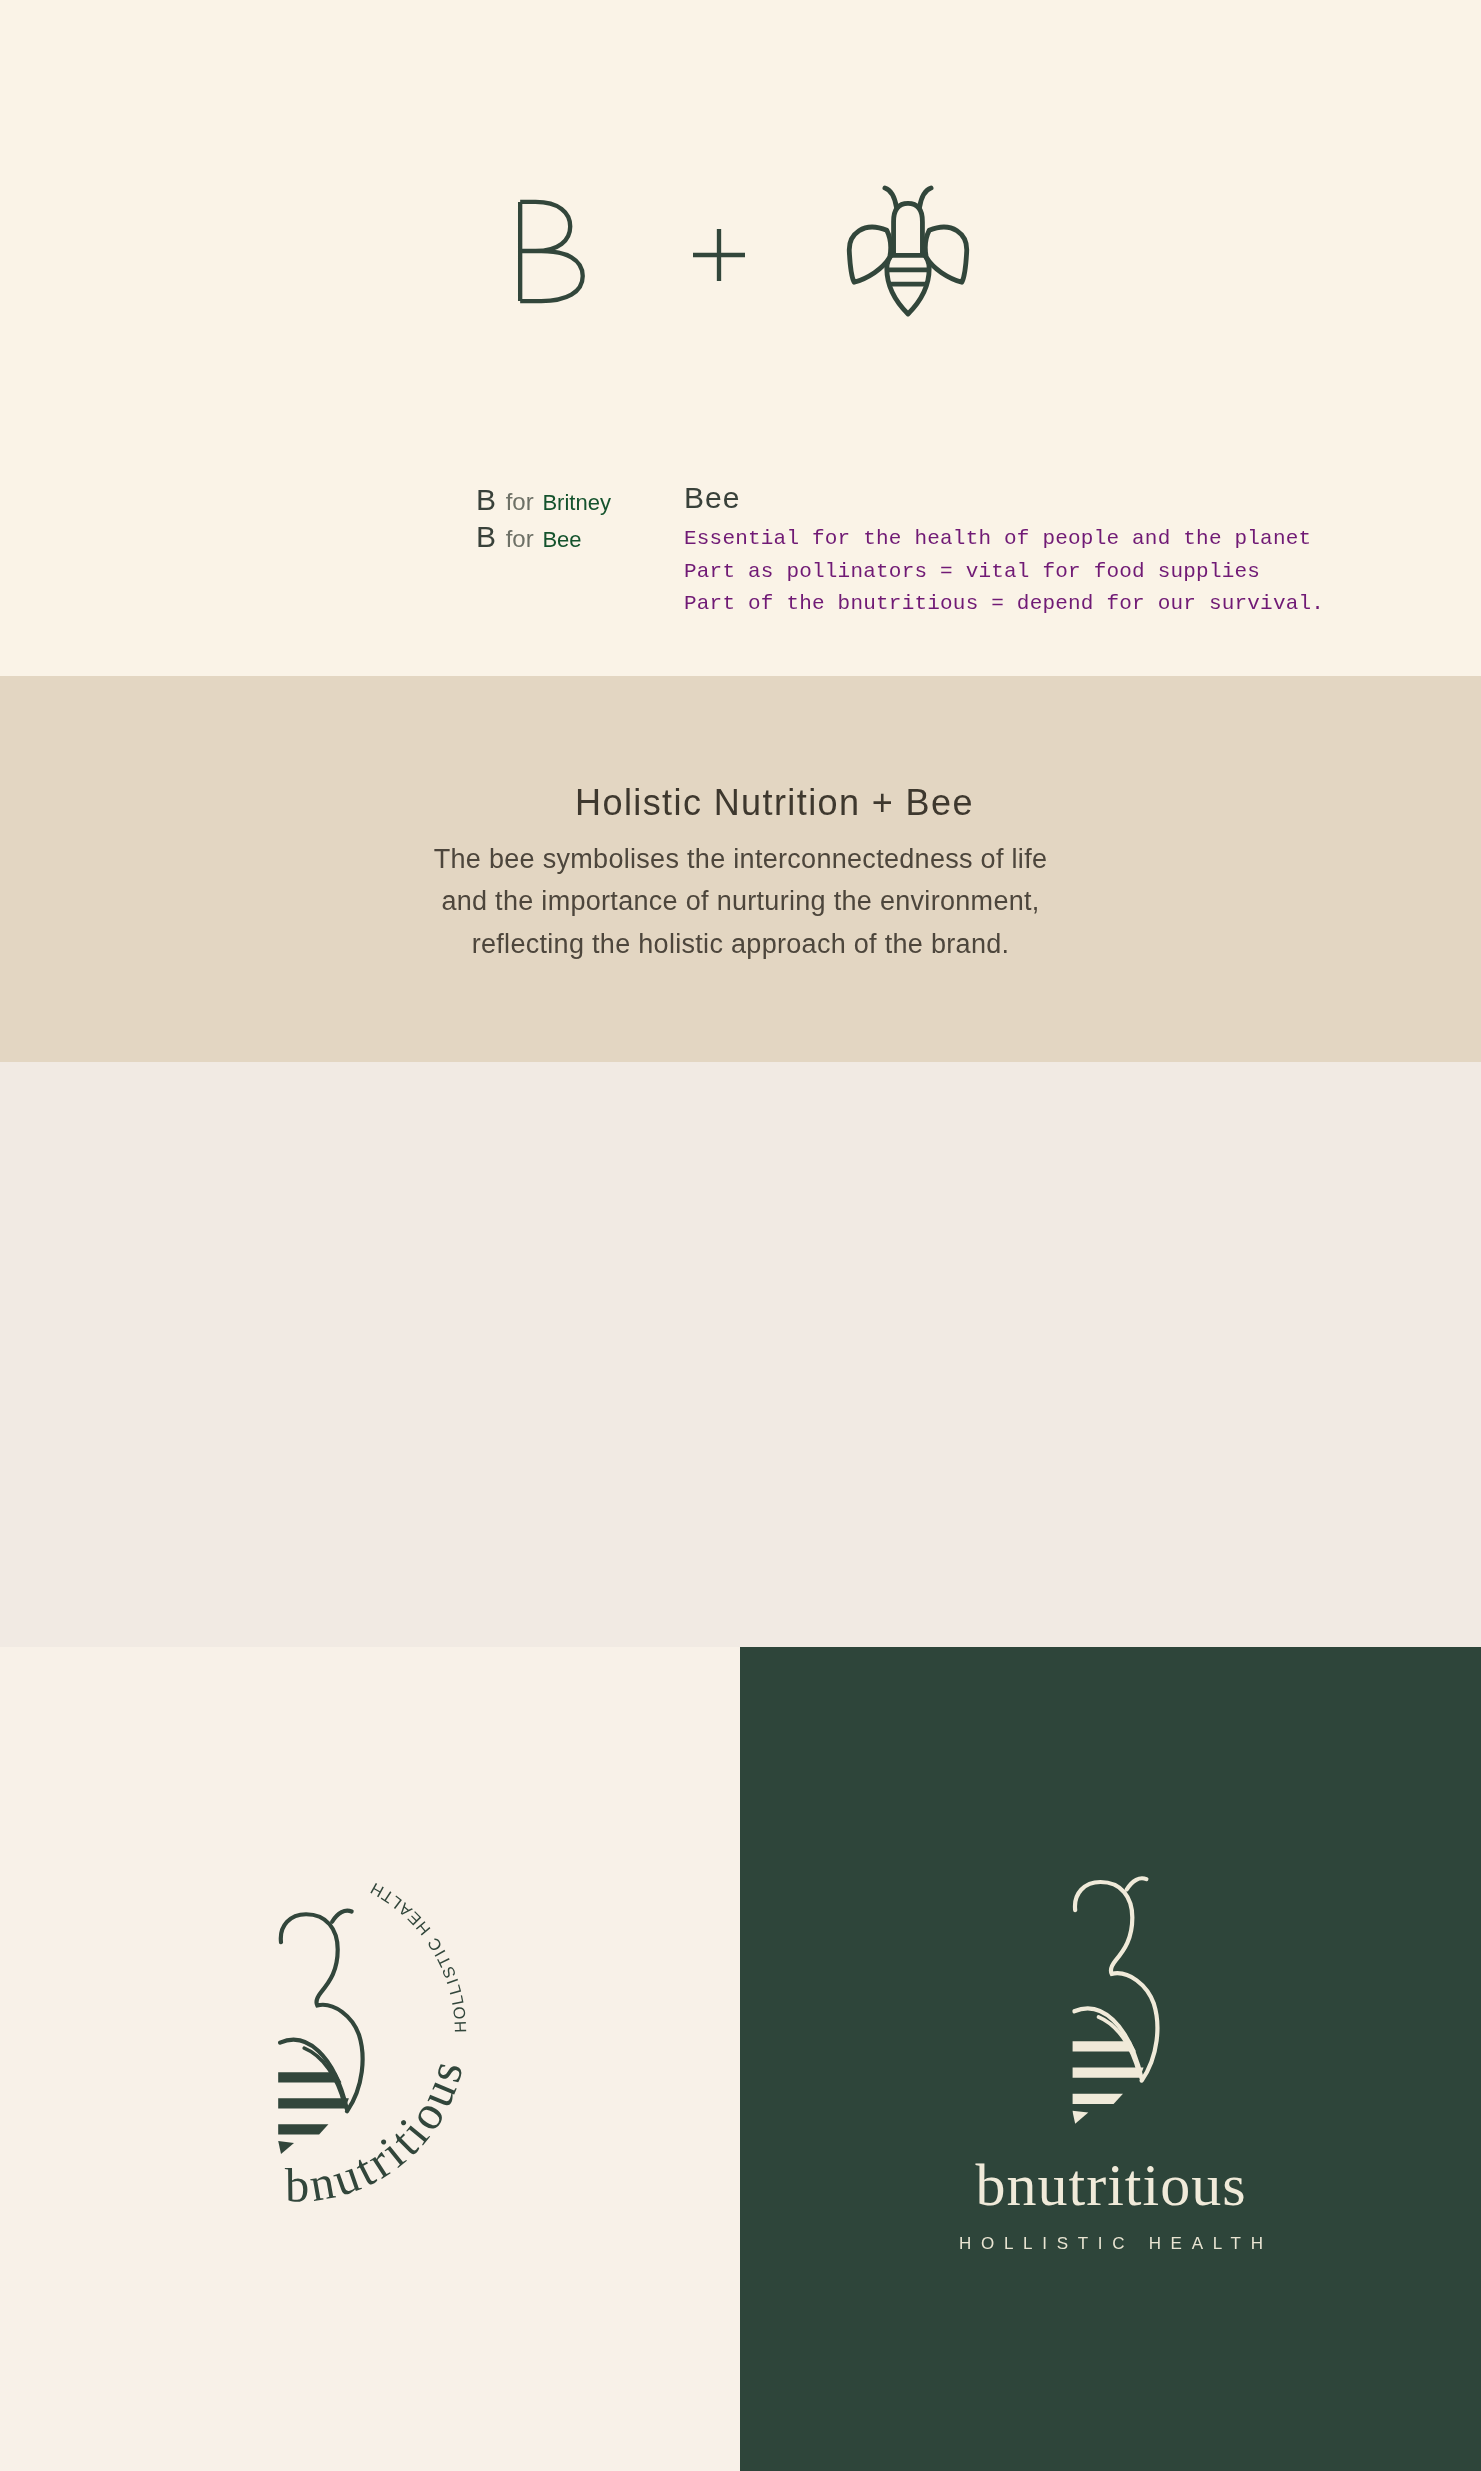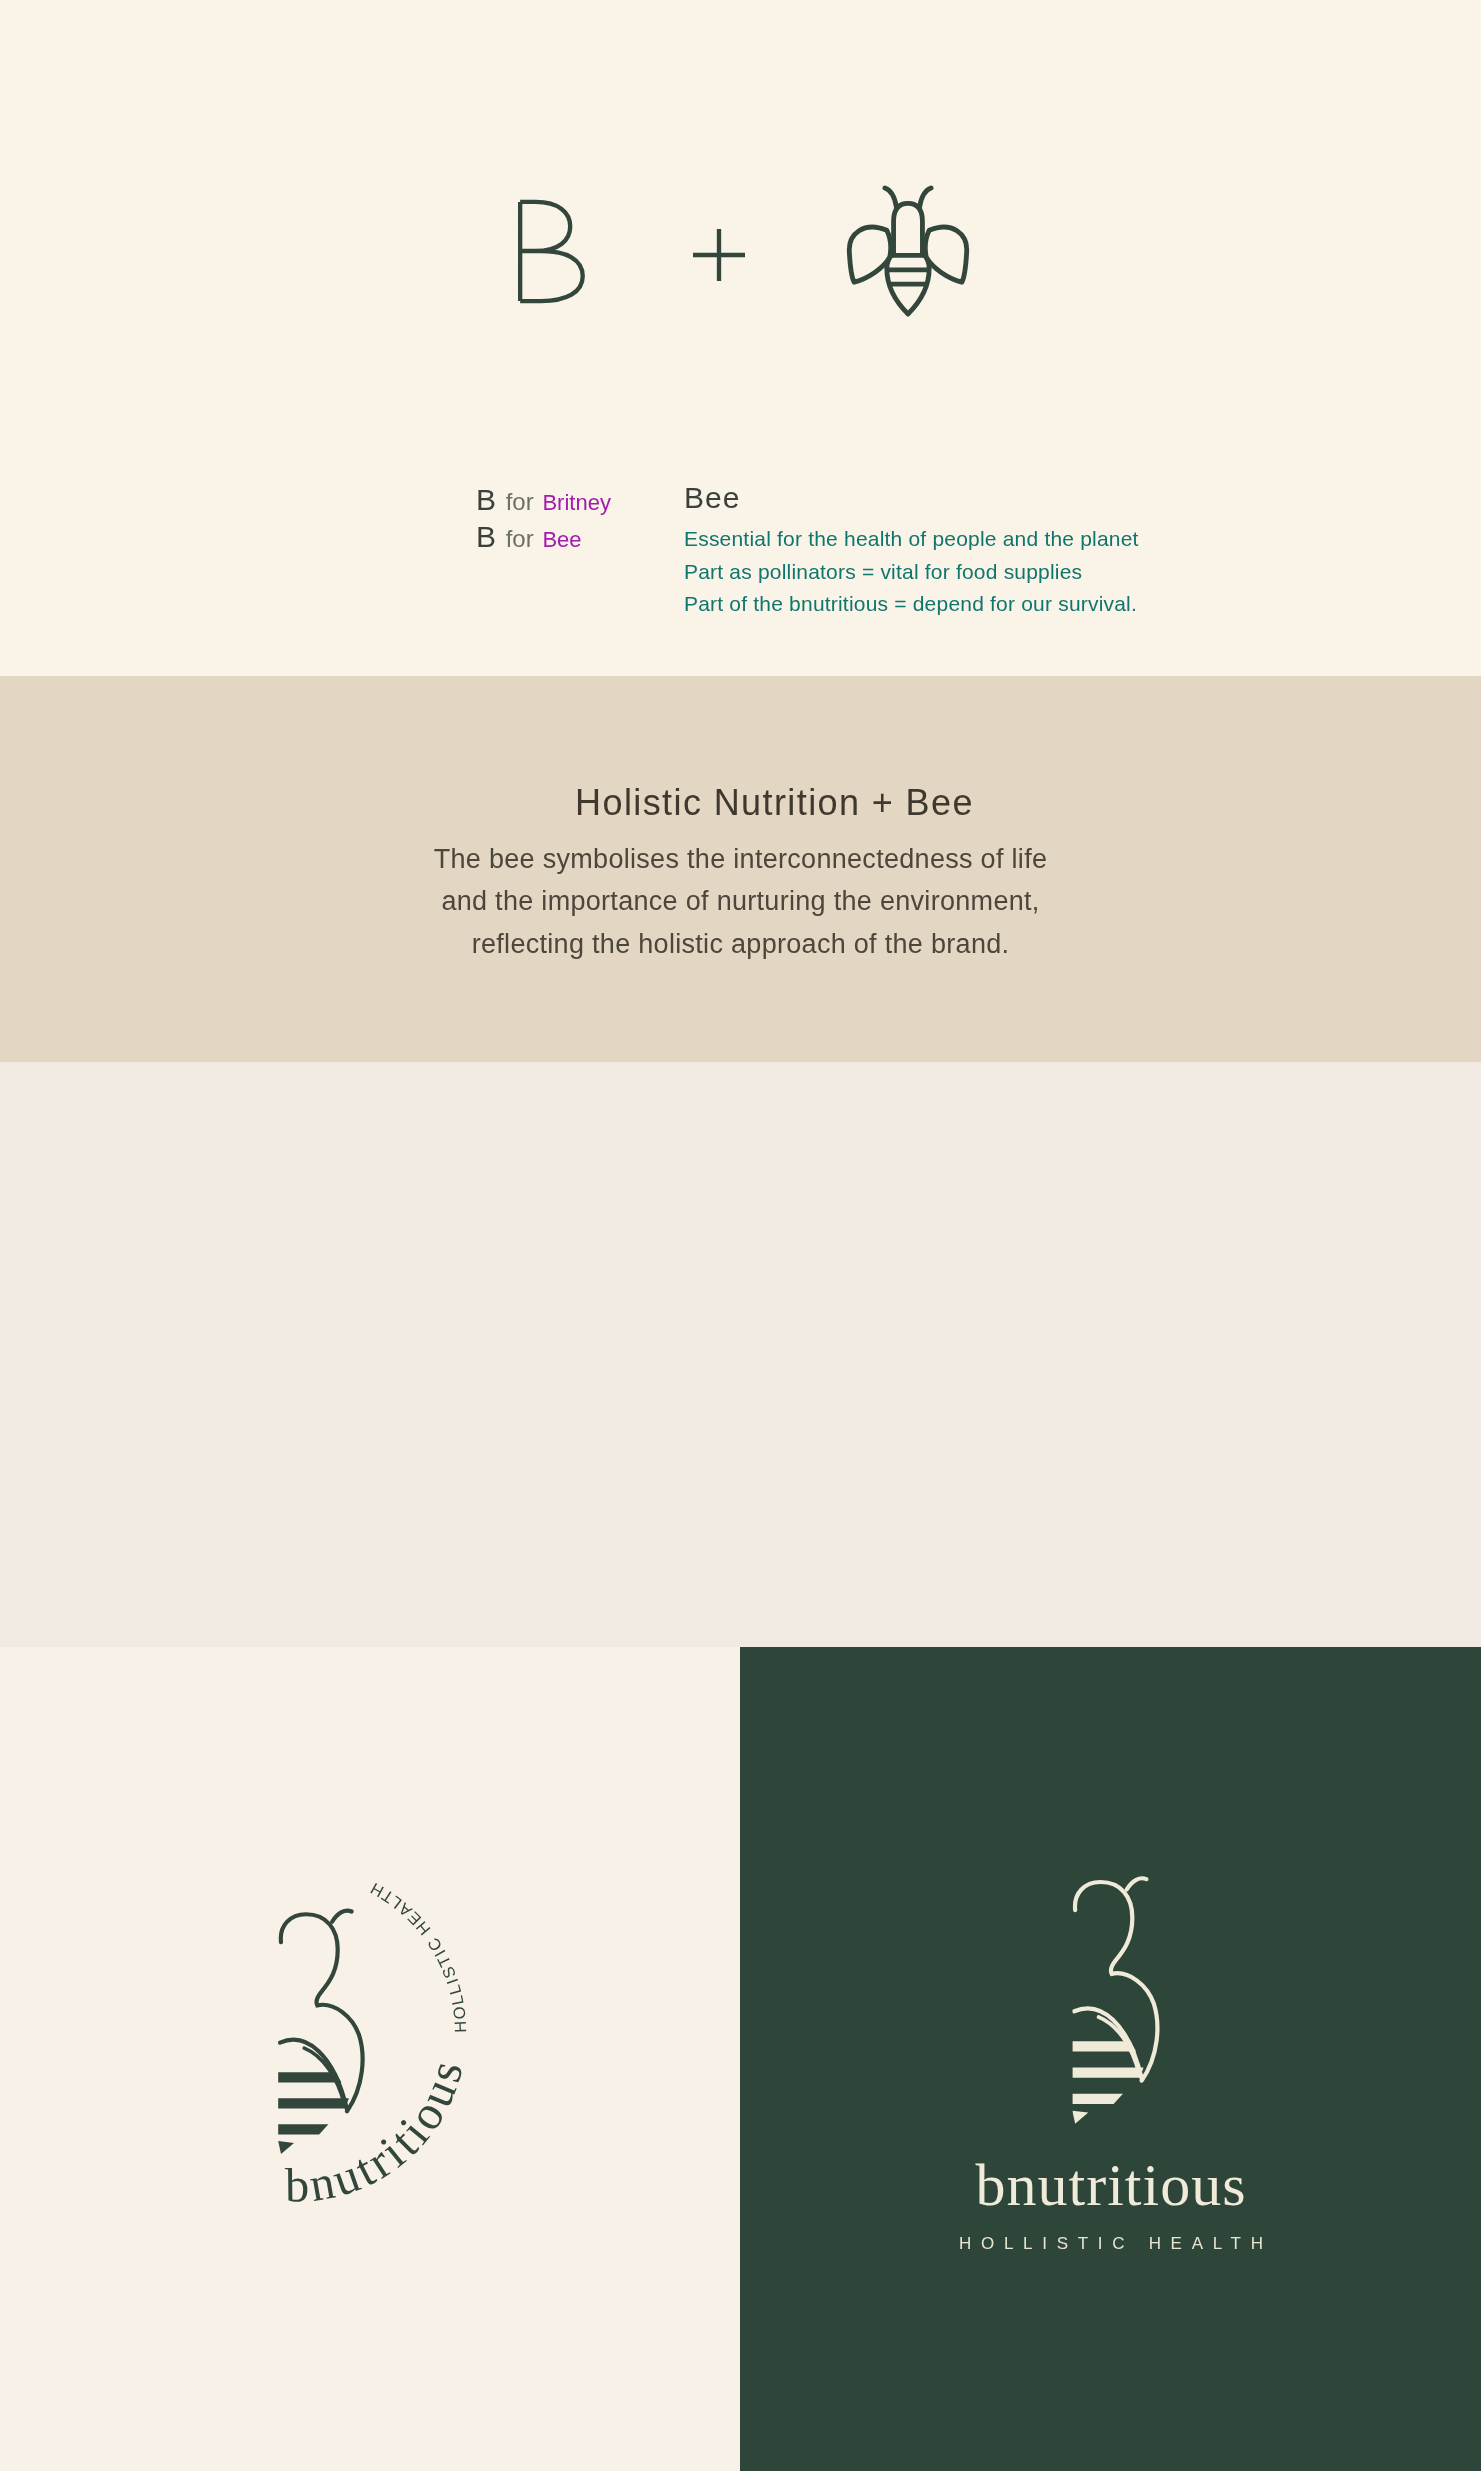--- a/index.html
+++ b/index.html
@@ -12,24 +12,24 @@
   #sec-intro{top:0;height:676px;background:#faf3e7;}
   #sec-concept{top:676px;height:386px;background:#e3d6c2;}
   #sec-construction{top:1062px;height:585px;background:#f1eae3;}
   #sec-logos{top:1647px;height:825px;background:#f8f1e8;}
   #brand-panel{position:absolute;left:740px;top:0;width:742px;height:825px;background:#2e453a;}
 
   
   .pair-row{position:absolute;left:476px;display:flex;align-items:baseline;gap:8.7px;color:#3d423b;}
   .pair-letter{font-size:30px;font-weight:300;letter-spacing:1px;color:#39413a;}
   .pair-mid{font-size:24px;font-weight:400;color:#6d7066;}
-  .pair-word{font-size:22px;font-weight:500;color:#a21caf;}
+  .pair-word{font-size:22px;font-weight:500;color:#14532d;}
   .bee-title{position:absolute;left:684px;top:481px;font-size:30px;font-weight:300;
              letter-spacing:1px;color:#39413a;}
-  .bee-line{position:absolute;left:684px;font-size:21px;color:#0f766e;letter-spacing:0.2px;}
+  .bee-line{position:absolute;left:684px;font-size:21px;color:#701a75;letter-spacing:0.2px;font-family:Liberation Mono, monospace;}
 
   
   .concept-heading{position:absolute;left:0;width:1481px;top:782px;text-align:center;
     font-size:36px;font-weight:300;letter-spacing:1.4px;color:#3e382e;margin-left:34px;}
   .concept-line{position:absolute;left:0;width:1481px;text-align:center;
     font-size:27px;color:#4d463c;letter-spacing:0.3px;}
 
   
   .fig{position:absolute;top:1188px;}
 

